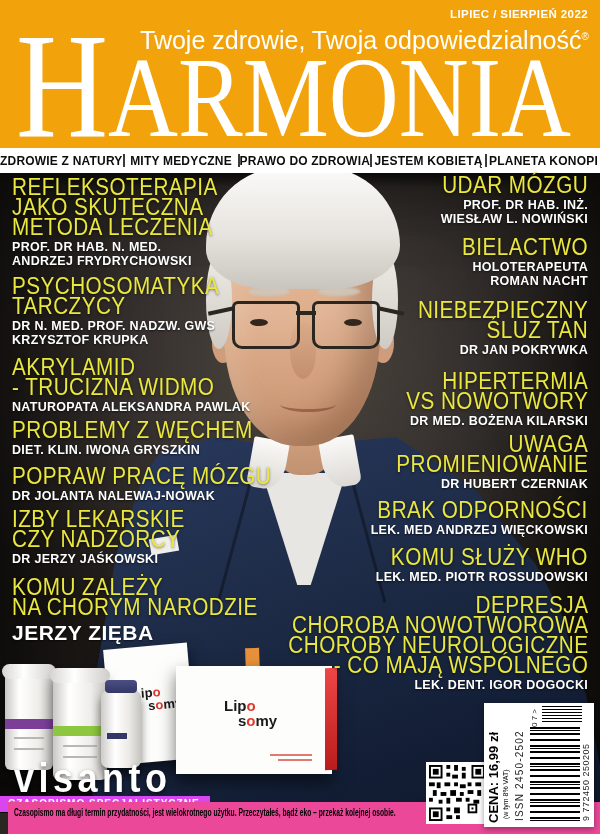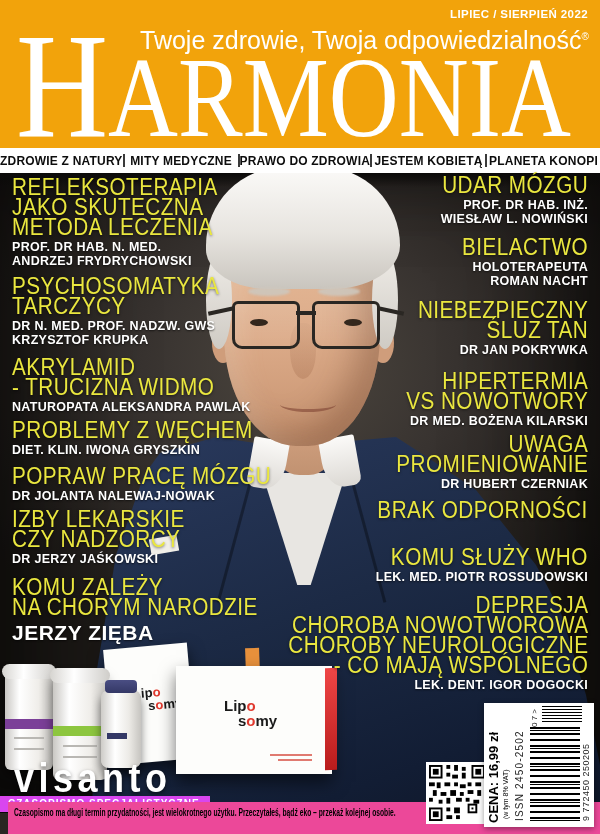--- a/index.html
+++ b/index.html
@@ -293,20 +293,21 @@
 VS NOWOTWORY</div>
     <div class="hl-author">DR MED. BOŻENA KILARSKI</div>
   </div>
   <div class="hl right" style="top:434px">
     <div class="hl-title">UWAGA
 PROMIENIOWANIE</div>
     <div class="hl-author">DR HUBERT CZERNIAK</div>
   </div>
   <div class="hl right" style="top:500px">
     <div class="hl-title">BRAK ODPORNOŚCI</div>
+    <div class="hl-author">LEK. MED ANDRZEJ WIĘCKOWSKI</div>
   </div>
   <div class="hl right" style="top:547px">
     <div class="hl-title">KOMU SŁUŻY WHO</div>
     <div class="hl-author">LEK. MED. PIOTR ROSSUDOWSKI</div>
   </div>
   <div class="hl right" style="top:595px">
     <div class="hl-title">DEPRESJA
 CHOROBA NOWOTWOROWA
 CHOROBY NEUROLOGICZNE
 - CO MAJĄ WSPÓLNEGO</div>

